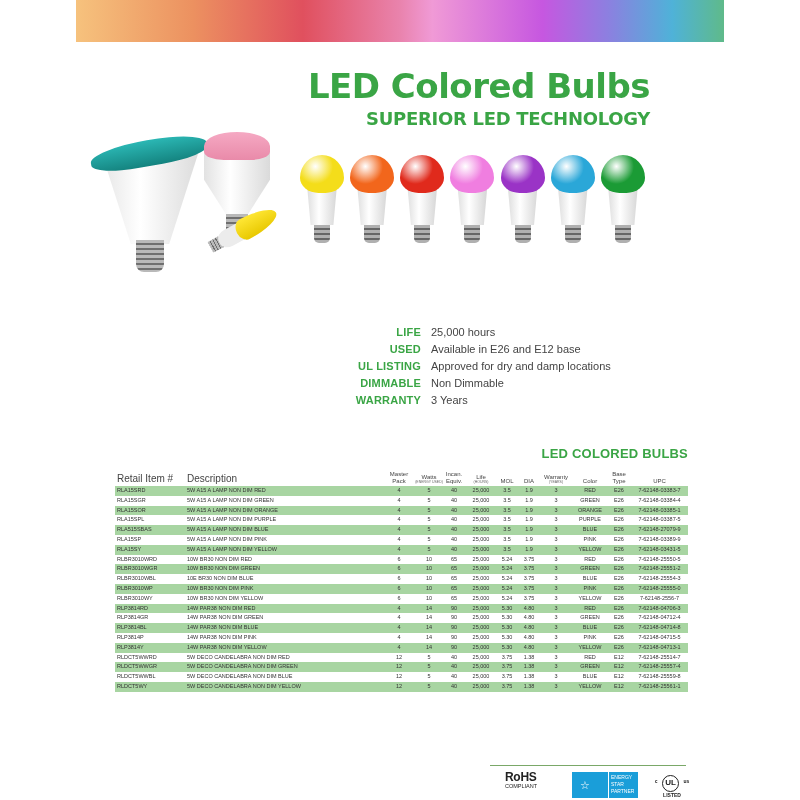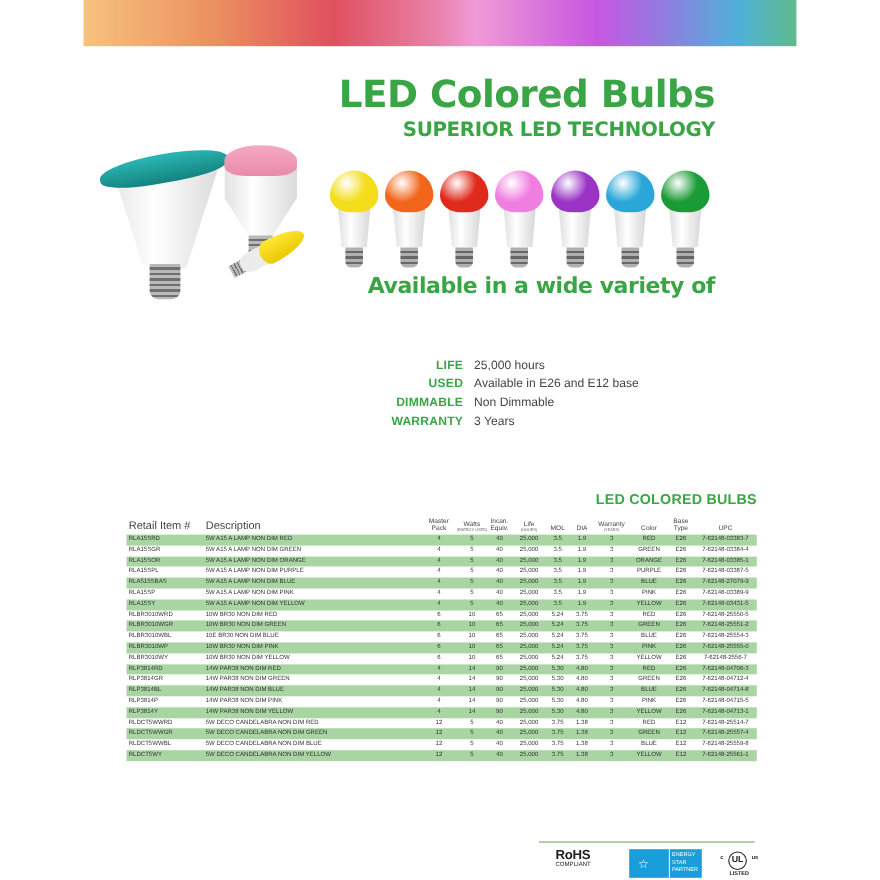--- a/index.html
+++ b/index.html
@@ -190,31 +190,34 @@
       <div class="base"></div>
     </div>
     <div class="a19">
       <div class="neck"></div>
       <div class="glass" style="background: radial-gradient(circle at 35% 30%, rgba(255, 255, 255, 0.55), rgb(27, 155, 53) 45%);"></div>
       <div class="base"></div>
     </div>
   </div>
 
 <div class="tagline">
-  <div>Available in a wide variety of</div>
 </div>
 
 <div class="specs" id="specs">
     <div class="spec-row">
       <span class="spec-label">LIFE</span>
       <span class="spec-value">25,000 hours</span>
     </div>
     <div class="spec-row">
       <span class="spec-label">USED</span>
       <span class="spec-value">Available in E26 and E12 base</span>
+    </div>
+    <div class="spec-row">
+      <span class="spec-label">UL LISTING</span>
+      <span class="spec-value">Approved for dry and damp locations</span>
     </div>
     <div class="spec-row">
       <span class="spec-label">DIMMABLE</span>
       <span class="spec-value">Non Dimmable</span>
     </div>
     <div class="spec-row">
       <span class="spec-label">WARRANTY</span>
       <span class="spec-value">3 Years</span>
     </div>
   </div>

